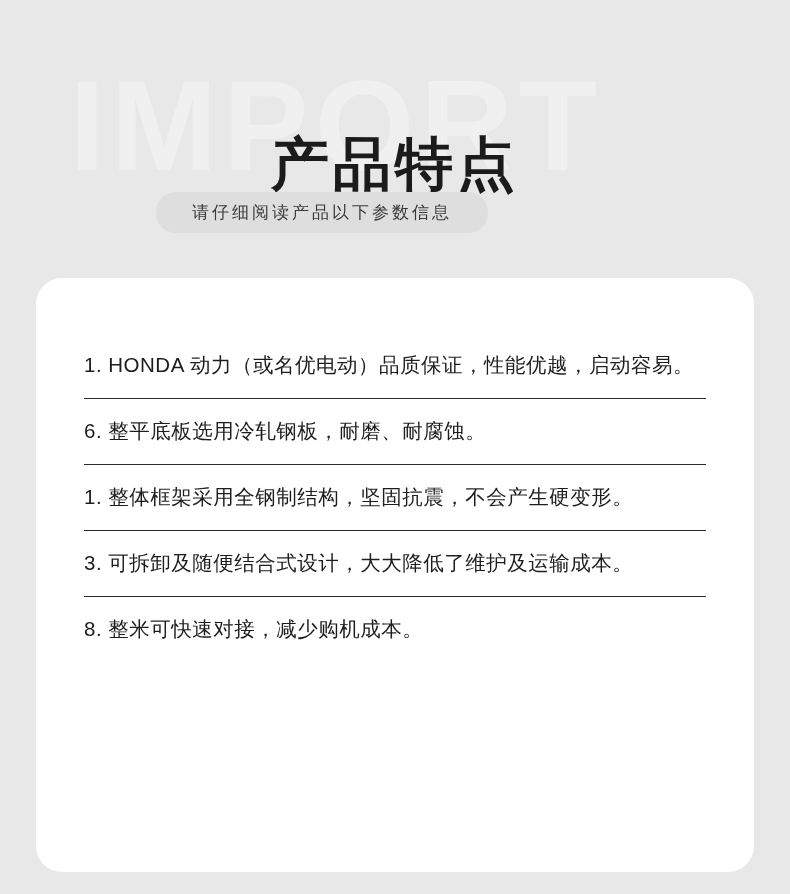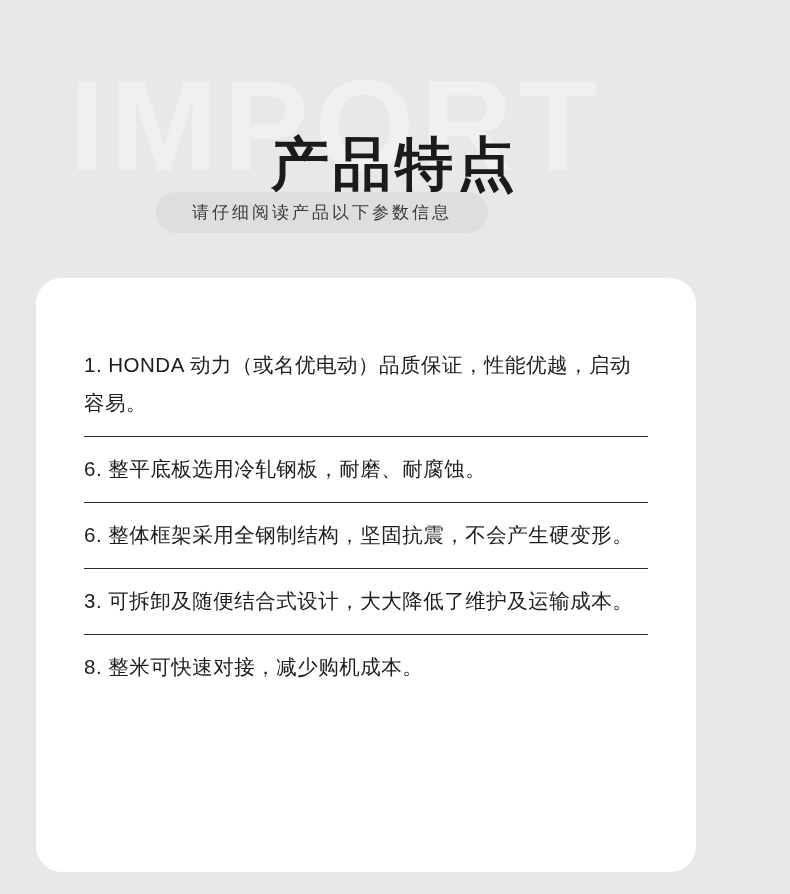--- a/index.html
+++ b/index.html
@@ -75,21 +75,21 @@
     color: #3a3a3a;
     letter-spacing: 3px;
     white-space: nowrap;
   }
 
   
   .card {
     position: absolute;
     left: 36px;
     top: 278px;
-    width: 660px;
+    width: 718px;
     height: 594px;
     background: #ffffff;
     border-radius: 26px;
     box-sizing: border-box;
     padding: 44px 48px 40px 48px;
   }
 
   .feature-list {
     margin: 0;
     padding: 0;
@@ -124,19 +124,19 @@
     <h1 class="title">产品特点</h1>
     <div class="subtitle-wrap">
       <div class="subtitle">请仔细阅读产品以下参数信息</div>
     </div>
   </div>
 
   <div class="card">
     <ul class="feature-list">
       <li class="feature-item">1. HONDA 动力（或名优电动）品质保证，性能优越，启动容易。</li>
       <li class="feature-item">6. 整平底板选用冷轧钢板，耐磨、耐腐蚀。</li>
-      <li class="feature-item">6. 整体框架采用全钢制结构，坚固抗震，不会产生硬变形。</li>
+      <li class="feature-item">1. 整体框架采用全钢制结构，坚固抗震，不会产生硬变形。</li>
       <li class="feature-item">3. 可拆卸及随便结合式设计，大大降低了维护及运输成本。</li>
       <li class="feature-item">8. 整米可快速对接，减少购机成本。</li>
     </ul>
   </div>
 
 </div>
 
 </body></html>

